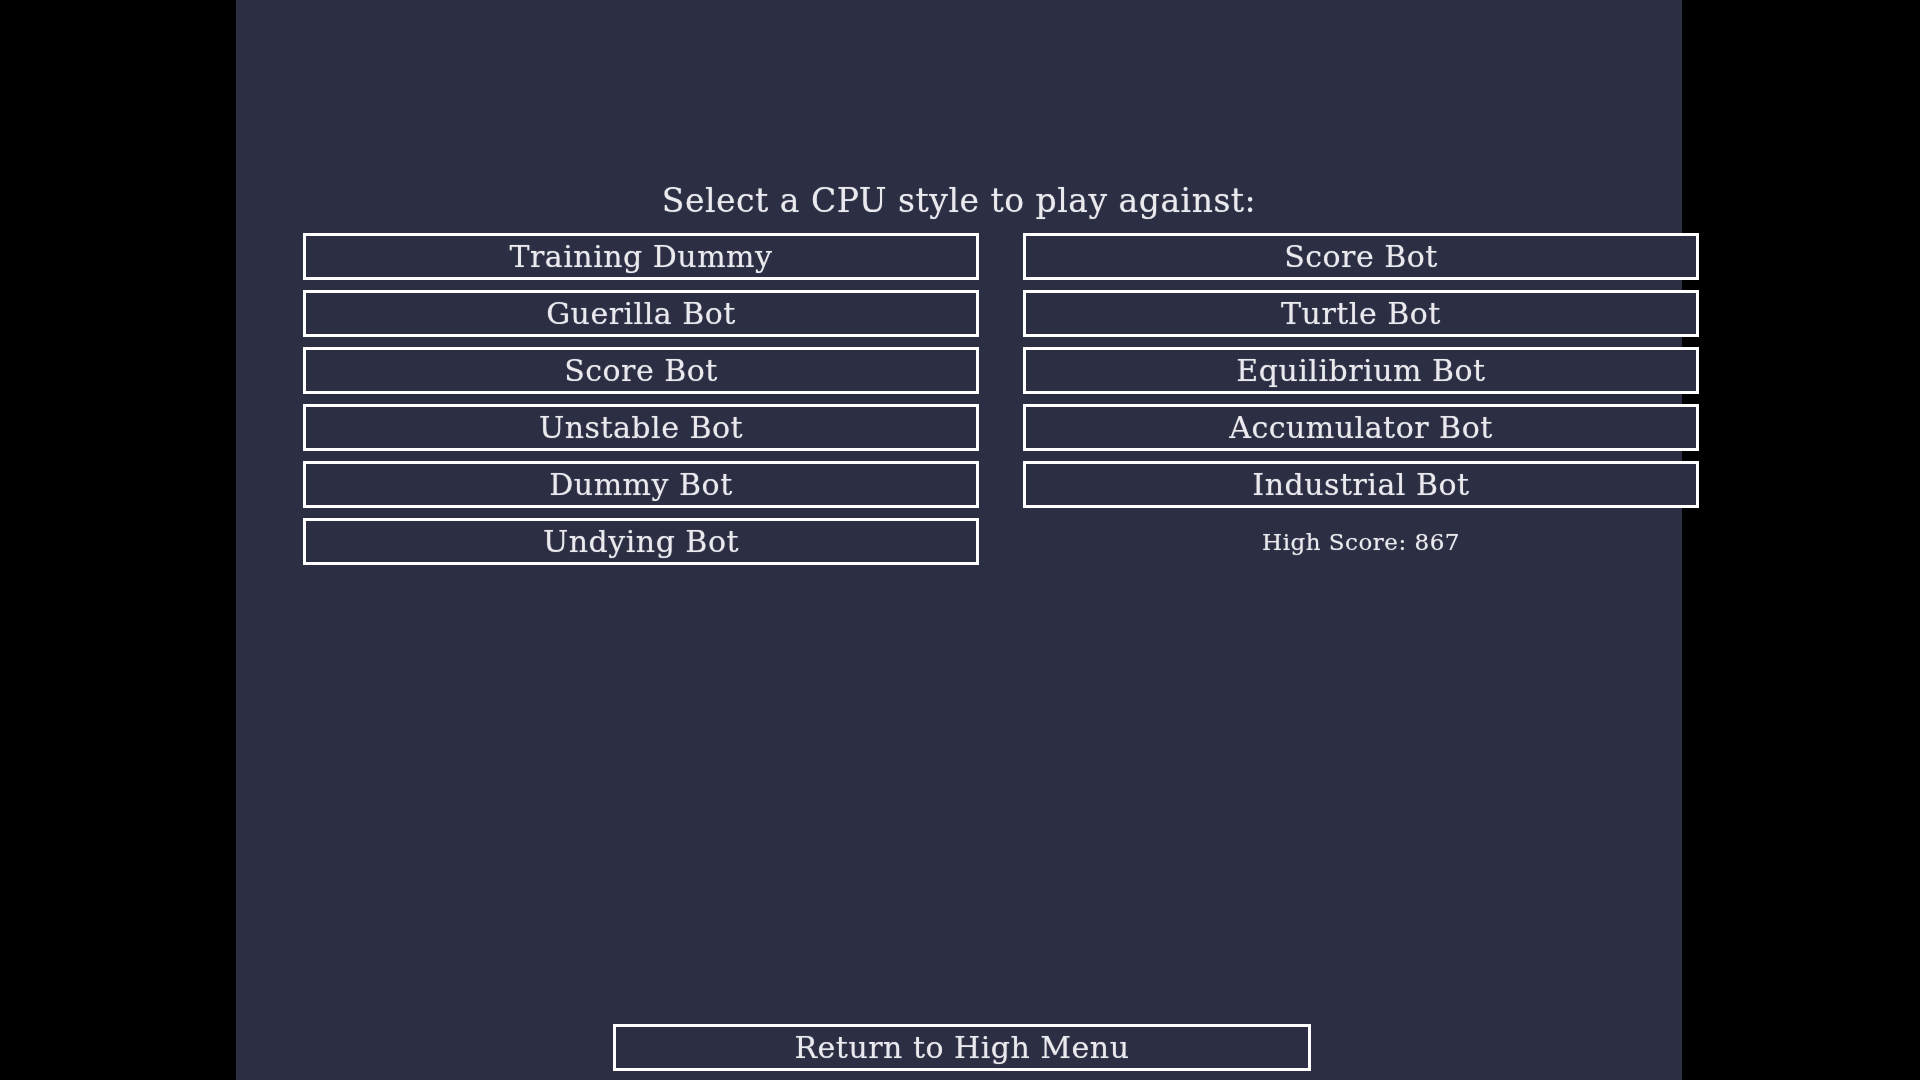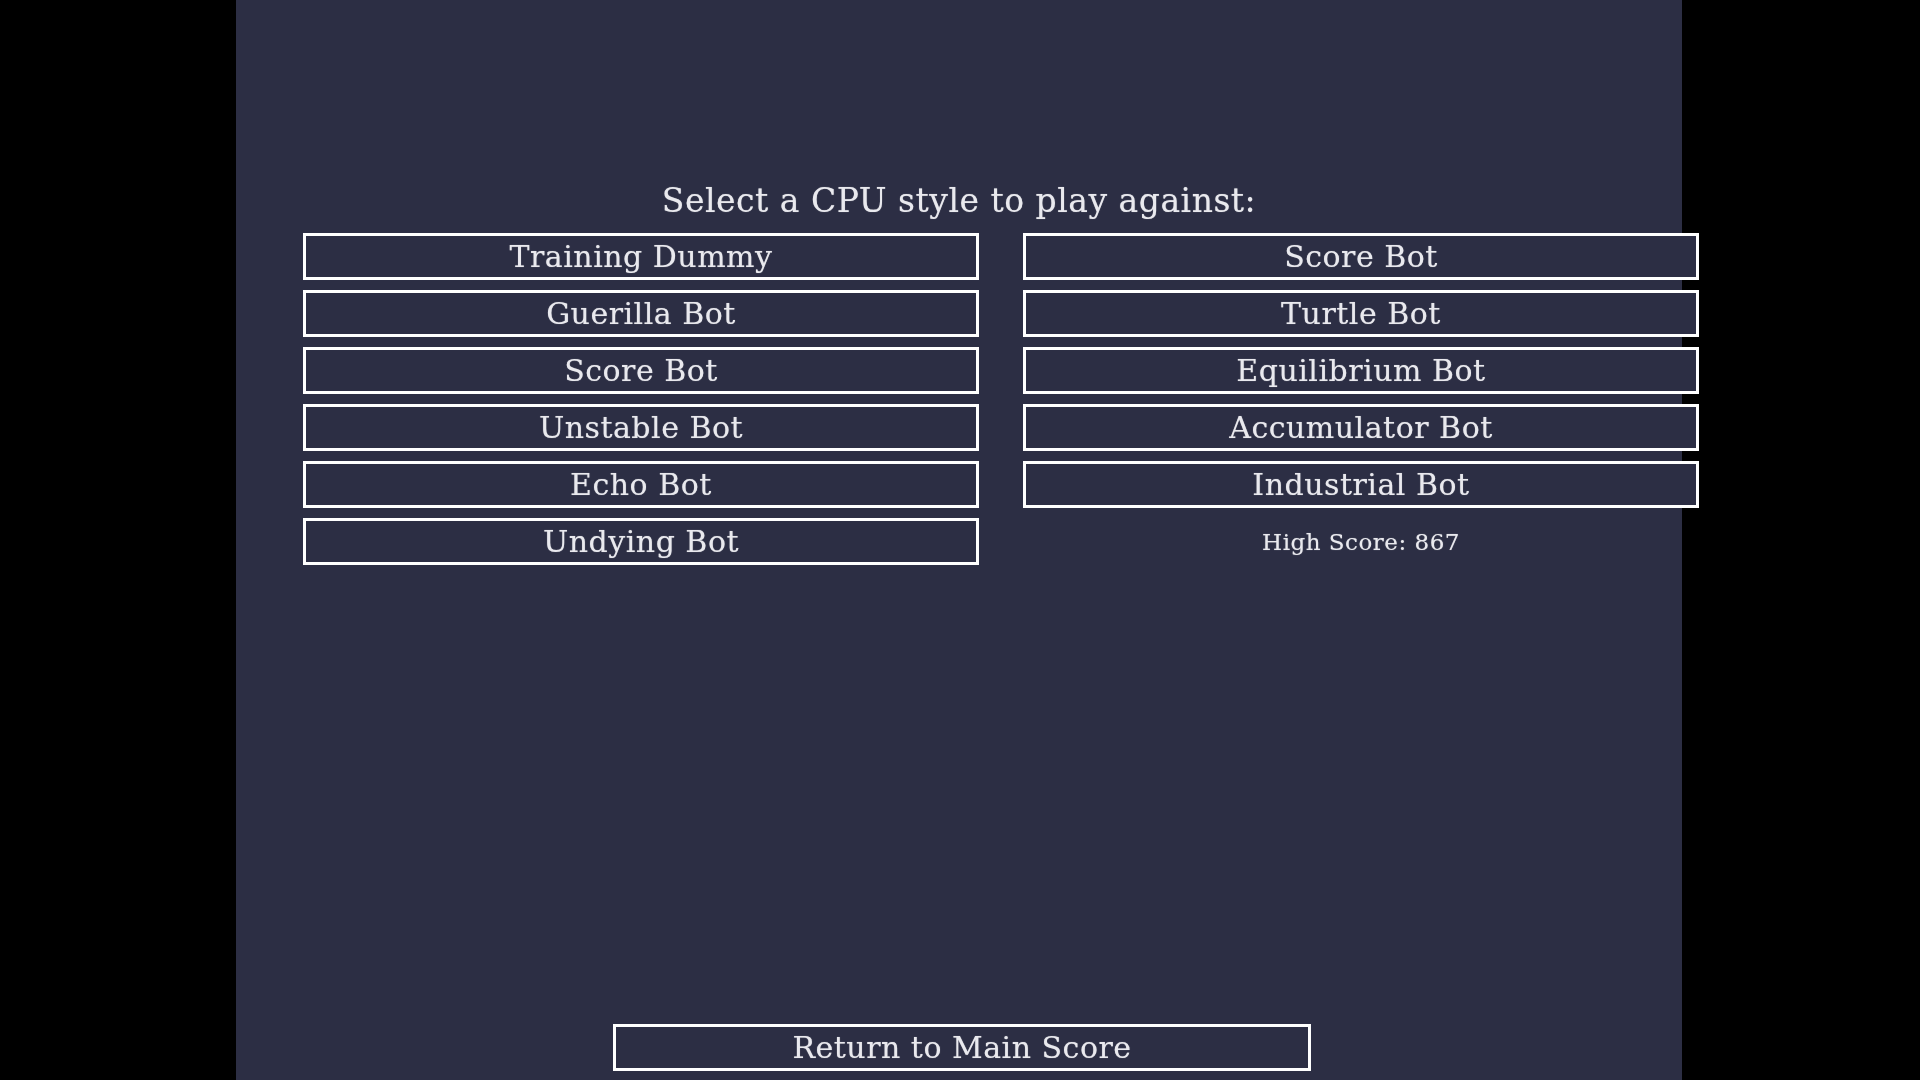--- a/index.html
+++ b/index.html
@@ -88,22 +88,22 @@
 
     <div class="btn">Guerilla Bot</div>
     <div class="btn">Turtle Bot</div>
 
     <div class="btn">Score Bot</div>
     <div class="btn">Equilibrium Bot</div>
 
     <div class="btn">Unstable Bot</div>
     <div class="btn">Accumulator Bot</div>
 
-    <div class="btn">Echo Bot</div>
+    <div class="btn">Dummy Bot</div>
     <div class="btn">Industrial Bot</div>
 
     <div class="btn">Undying Bot</div>
     <div class="high-score">High Score: 867</div>
   </div>
 
-  <div class="btn return-btn">Return to Main Score</div>
+  <div class="btn return-btn">Return to High Menu</div>
 
 </div>
 
 </body></html>

